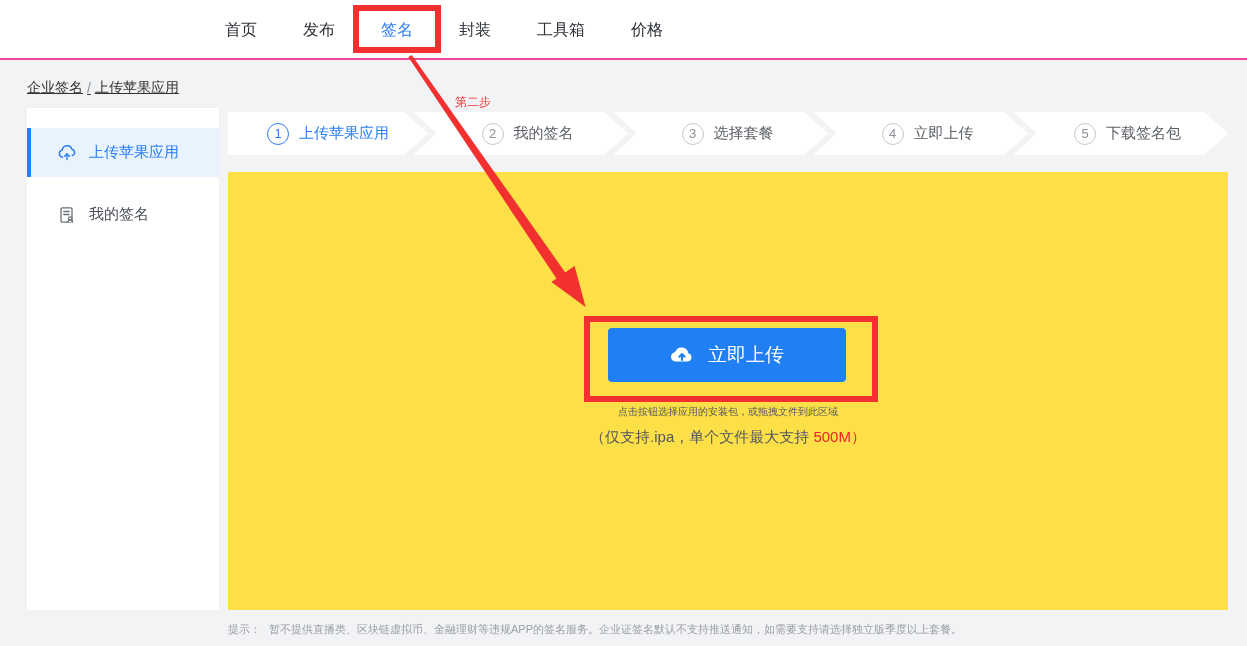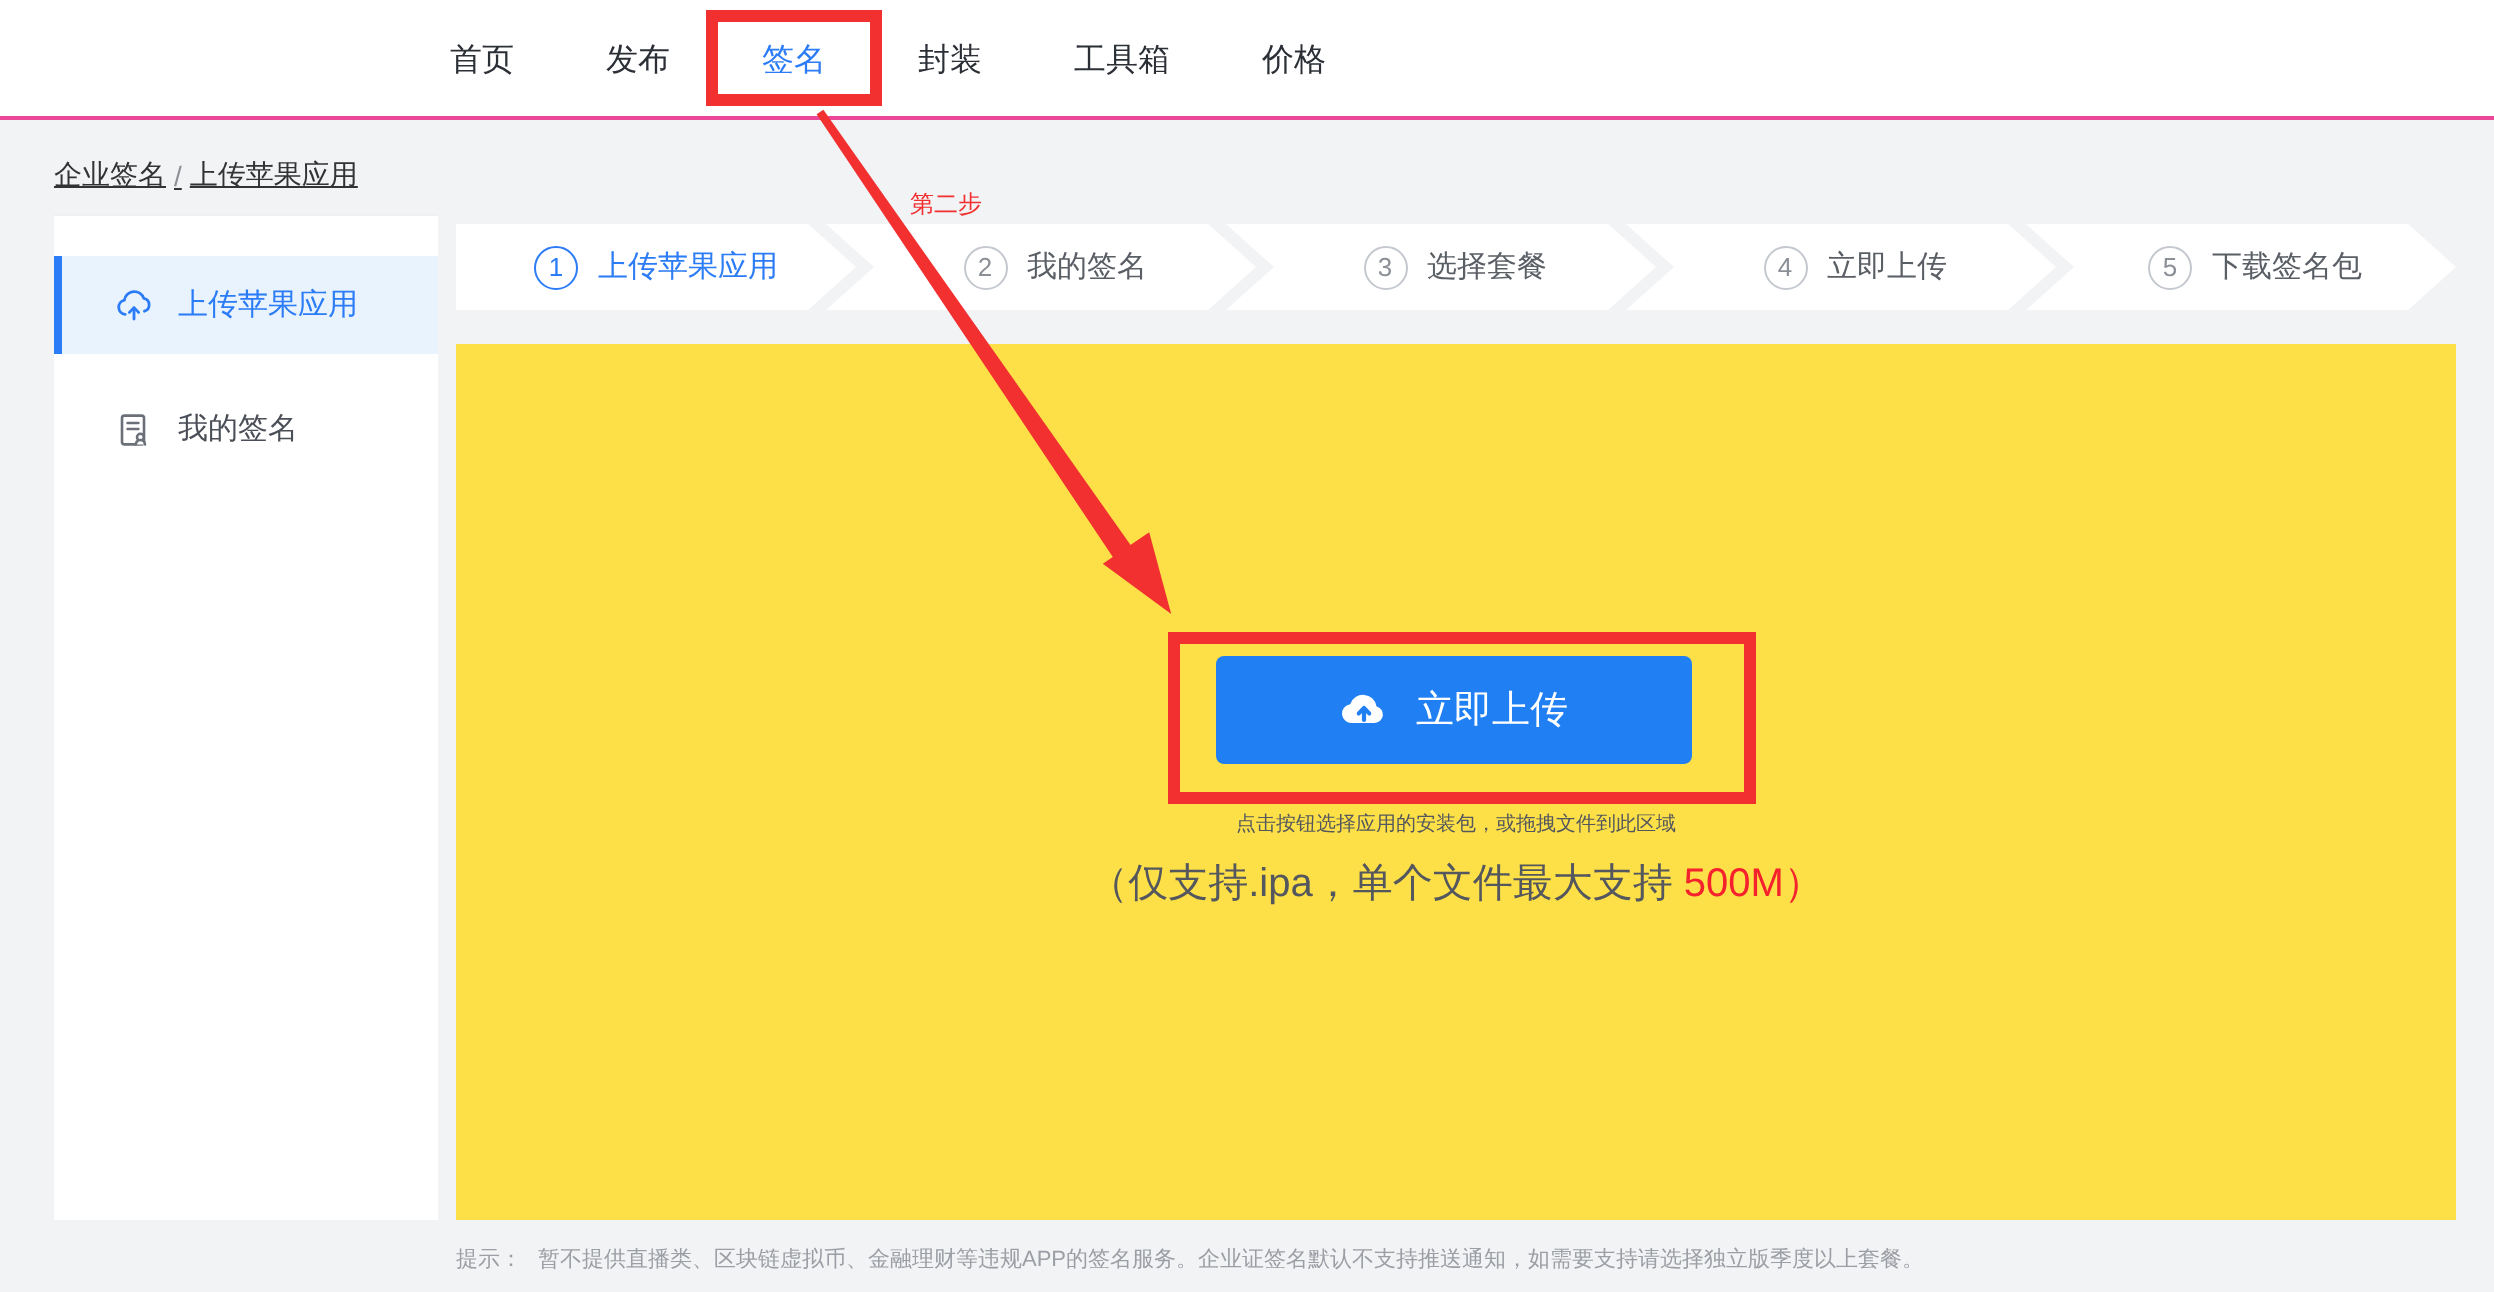--- a/index.html
+++ b/index.html
@@ -94,21 +94,21 @@
     display: flex; align-items: center; justify-content: center; gap: 14px;
     color: #ffffff; font-size: 19px; font-family: inherit;
   }
   .upload-btn svg { width: 24px; height: 24px; }
   .hint1 {
     position: absolute; left: 0; top: 233px; width: 100%;
     text-align: center; font-size: 10px; color: #54575d;
   }
   .hint2 {
     position: absolute; left: 0; top: 256px; width: 100%;
-    text-align: center; font-size: 20px; color: #54575d;
+    text-align: center; font-size: 15px; color: #54575d;
   }
   .hint2 .red { color: #f5222d; }
   
   .tip {
     position: absolute; left: 228px; top: 622px; width: 1010px;
     font-size: 11px; color: #9b9ea4; white-space: nowrap;
   }
   .tip .tip-label { margin-right: 8px; }
   
   .annotation-layer { position: absolute; left: 0; top: 0; width: 1247px; height: 646px; pointer-events: none; z-index: 50; }

